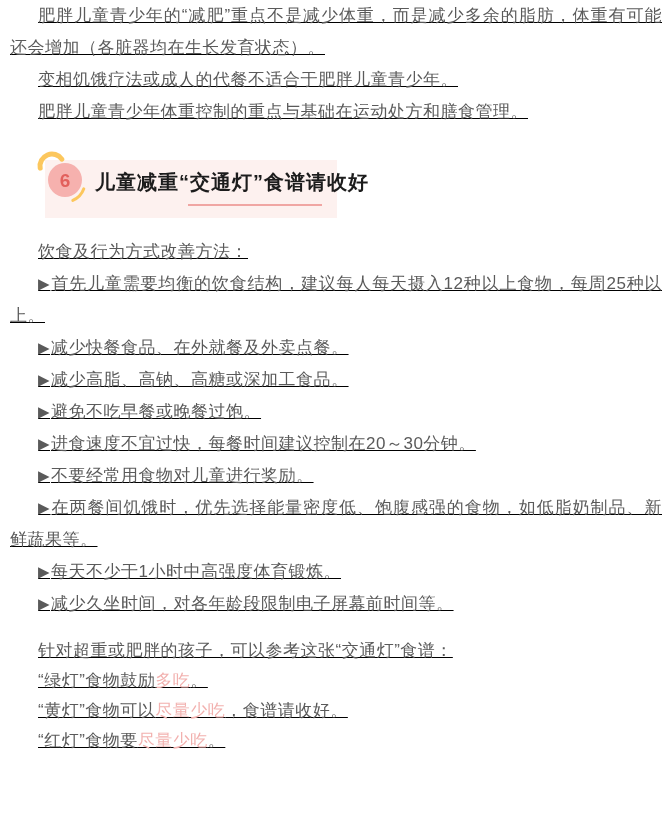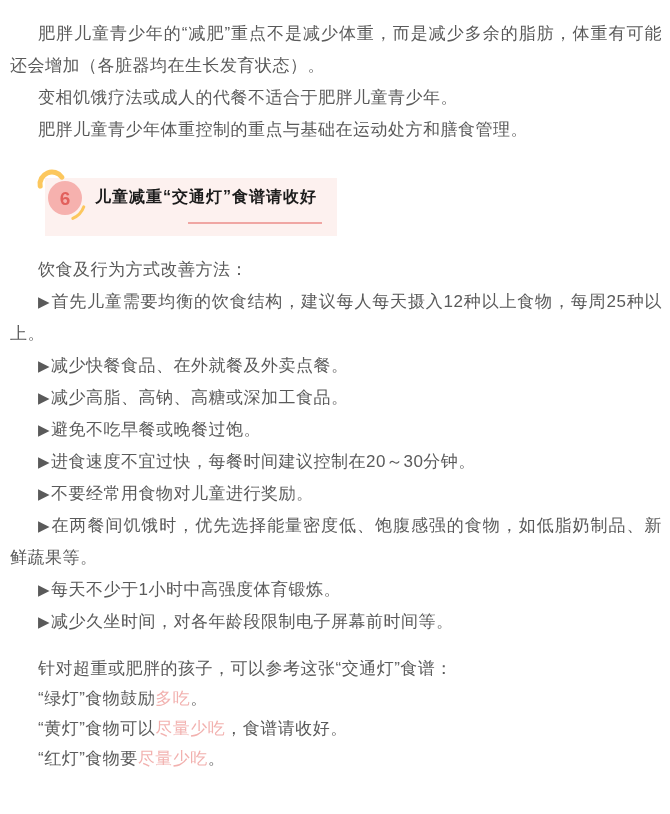--- a/index.html
+++ b/index.html
@@ -1,24 +1,25 @@
 <!DOCTYPE html>
 <html style="--c-page_bg: #ffffff; --c-body_text: #5a5a5a; --c-title_text: #1c1c1c; --c-highlight: #f2b1af; --c-badge_circle: #f6b1ae; --c-badge_number: #e2605c; --c-header_box_bg: #fdf1ef; --c-underline: #f0a6a3; --c-arc_yellow: #fcc75d;"><head>
 <meta charset="utf-8">
 <style>
   html, body { margin: 0; padding: 0; background: #ffffff; }
   .page {
     position: relative;
     width: 670px;
     height: 814px;
     box-sizing: border-box;
-    padding: 18px 8px 0 10px;
+    padding: 0 8px 0 10px;
     background: var(--c-page_bg, #ffffff);
     font-family: "Liberation Sans", "DejaVu Sans", sans-serif;
     overflow: hidden;
+    text-decoration: underline;
   }
   .para {
     margin: 0;
     font-size: 17px;
     line-height: 32px;
     letter-spacing: 0.5px;
     color: var(--c-body_text, #5a5a5a);
     text-indent: 28px;
     text-align: justify;
   }
@@ -60,21 +61,21 @@
     color: var(--c-badge_number, #e2605c);
     font-size: 19px;
     font-weight: bold;
     line-height: 1;
   }
   .section-title {
     position: absolute;
     left: 50px;
     top: 9px;
     margin: 0;
-    font-size: 16px;
+    font-size: 20px;
     font-weight: bold;
     letter-spacing: 1px;
     color: var(--c-title_text, #1c1c1c);
     white-space: nowrap;
   }
   .title-underline {
     position: absolute;
     left: 143px;
     top: 44px;
     width: 134px;

